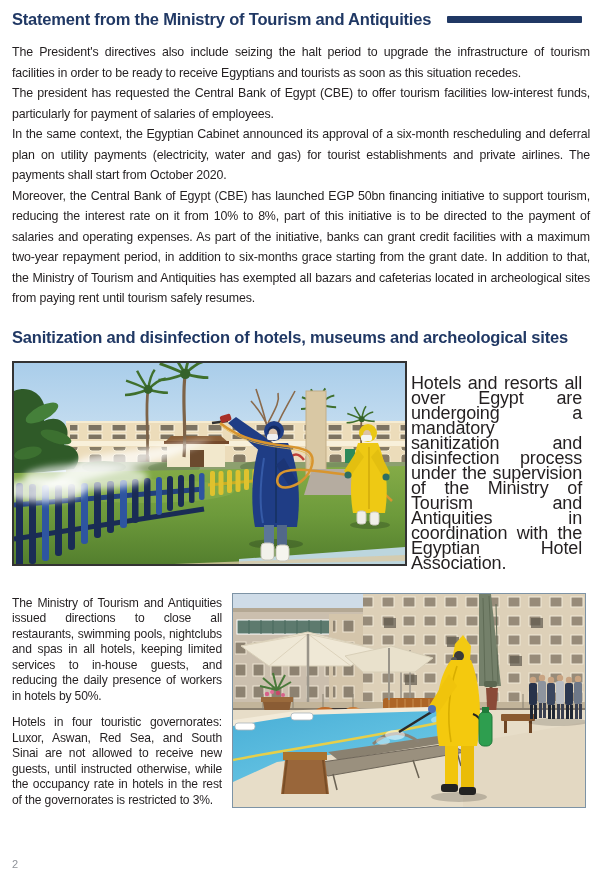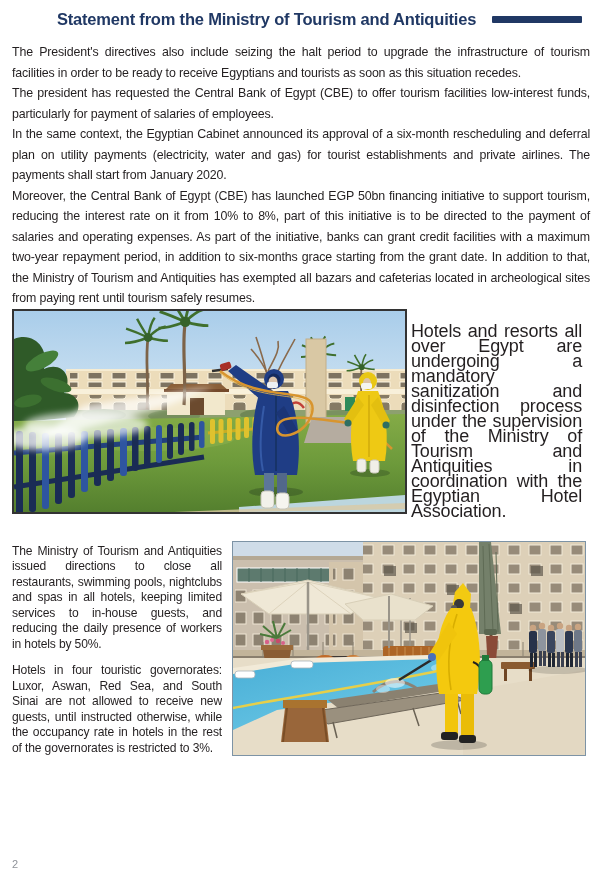--- a/index.html
+++ b/index.html
@@ -1,19 +1,19 @@
 <!DOCTYPE html>
 <html><head>
 <meta charset="utf-8">
 <style>
   html,body{margin:0;padding:0;background:#ffffff;}
   body{width:600px;height:876px;font-family:"Liberation Sans",sans-serif;color:#231f20;overflow:hidden;}
   .page{position:relative;width:600px;height:876px;background:#fff;box-sizing:border-box;padding:6px 12px 0 12px;}
 
-  .h1-row{display:flex;align-items:center;margin-top:2px;margin-left:45px;}
+  .h1-row{display:flex;align-items:center;margin-top:2px;}
   h1,h2{font-size:16.5px;font-weight:bold;color:#203864;margin:0;letter-spacing:-0.2px;line-height:22px;}
   .h1-bar{flex:1;height:7px;background:#203864;margin-left:16px;margin-right:6px;border-radius:1px;}
 
   .body-text{margin-top:12px;width:578px;}
   .body-text p{margin:0;font-size:12.4px;line-height:20.5px;text-align:justify;letter-spacing:-0.15px;}
 
   h2{margin-top:17px;margin-bottom:13px;}
 
   .row1{display:flex;align-items:flex-start;}
   .photo1{width:391px;height:201px;border:2px solid #333333;flex:0 0 auto;background:#bcd6ea;}
@@ -35,24 +35,25 @@
 <div class="page">
 
   <div class="h1-row">
     <h1>Statement from the Ministry of Tourism and Antiquities</h1>
     <div class="h1-bar"></div>
   </div>
 
   <div class="body-text">
     <p>The President's directives also include seizing the halt period to upgrade the infrastructure of tourism facilities in order to be ready to receive Egyptians and tourists as soon as this situation recedes.</p>
     <p>The president has requested the Central Bank of Egypt (CBE) to offer tourism facilities low-interest funds, particularly for payment of salaries of employees.</p>
-    <p>In the same context, the Egyptian Cabinet announced its approval of a six-month rescheduling and deferral plan on utility payments (electricity, water and gas) for tourist establishments and private airlines. The payments shall start from January 2020.</p>
+    <p>In the same context, the Egyptian Cabinet announced its approval of a six-month rescheduling and deferral plan on utility payments (electricity, water and gas) for tourist establishments and private airlines. The payments shall start from October 2020.</p>
     <p>Moreover, the Central Bank of Egypt (CBE) has launched EGP 50bn financing initiative to support tourism, reducing the interest rate on it from 10% to 8%, part of this initiative is to be directed to the payment of salaries and operating expenses. As part of the initiative, banks can grant credit facilities with a maximum two-year repayment period, in addition to six-months grace starting from the grant date. In addition to that, the Ministry of Tourism and Antiquities has exempted all bazars and cafeterias located in archeological sites from paying rent until tourism safely resumes.</p>
   </div>
 
+  <h2>Sanitization and disinfection of hotels, museums and archeological sites</h2>
 
   <div class="row1">
     <div class="photo1">
       <svg width="391" height="201" viewBox="0 0 391 201" preserveAspectRatio="none">
         <defs>
           <linearGradient id="sky1" x1="0" y1="0" x2="0" y2="1">
             <stop offset="0" stop-color="#a9cdea"></stop>
               <stop offset="1" stop-color="#cfe3f2"></stop>
           </linearGradient>
           <linearGradient id="lawn1" x1="0" y1="0" x2="0" y2="1">

